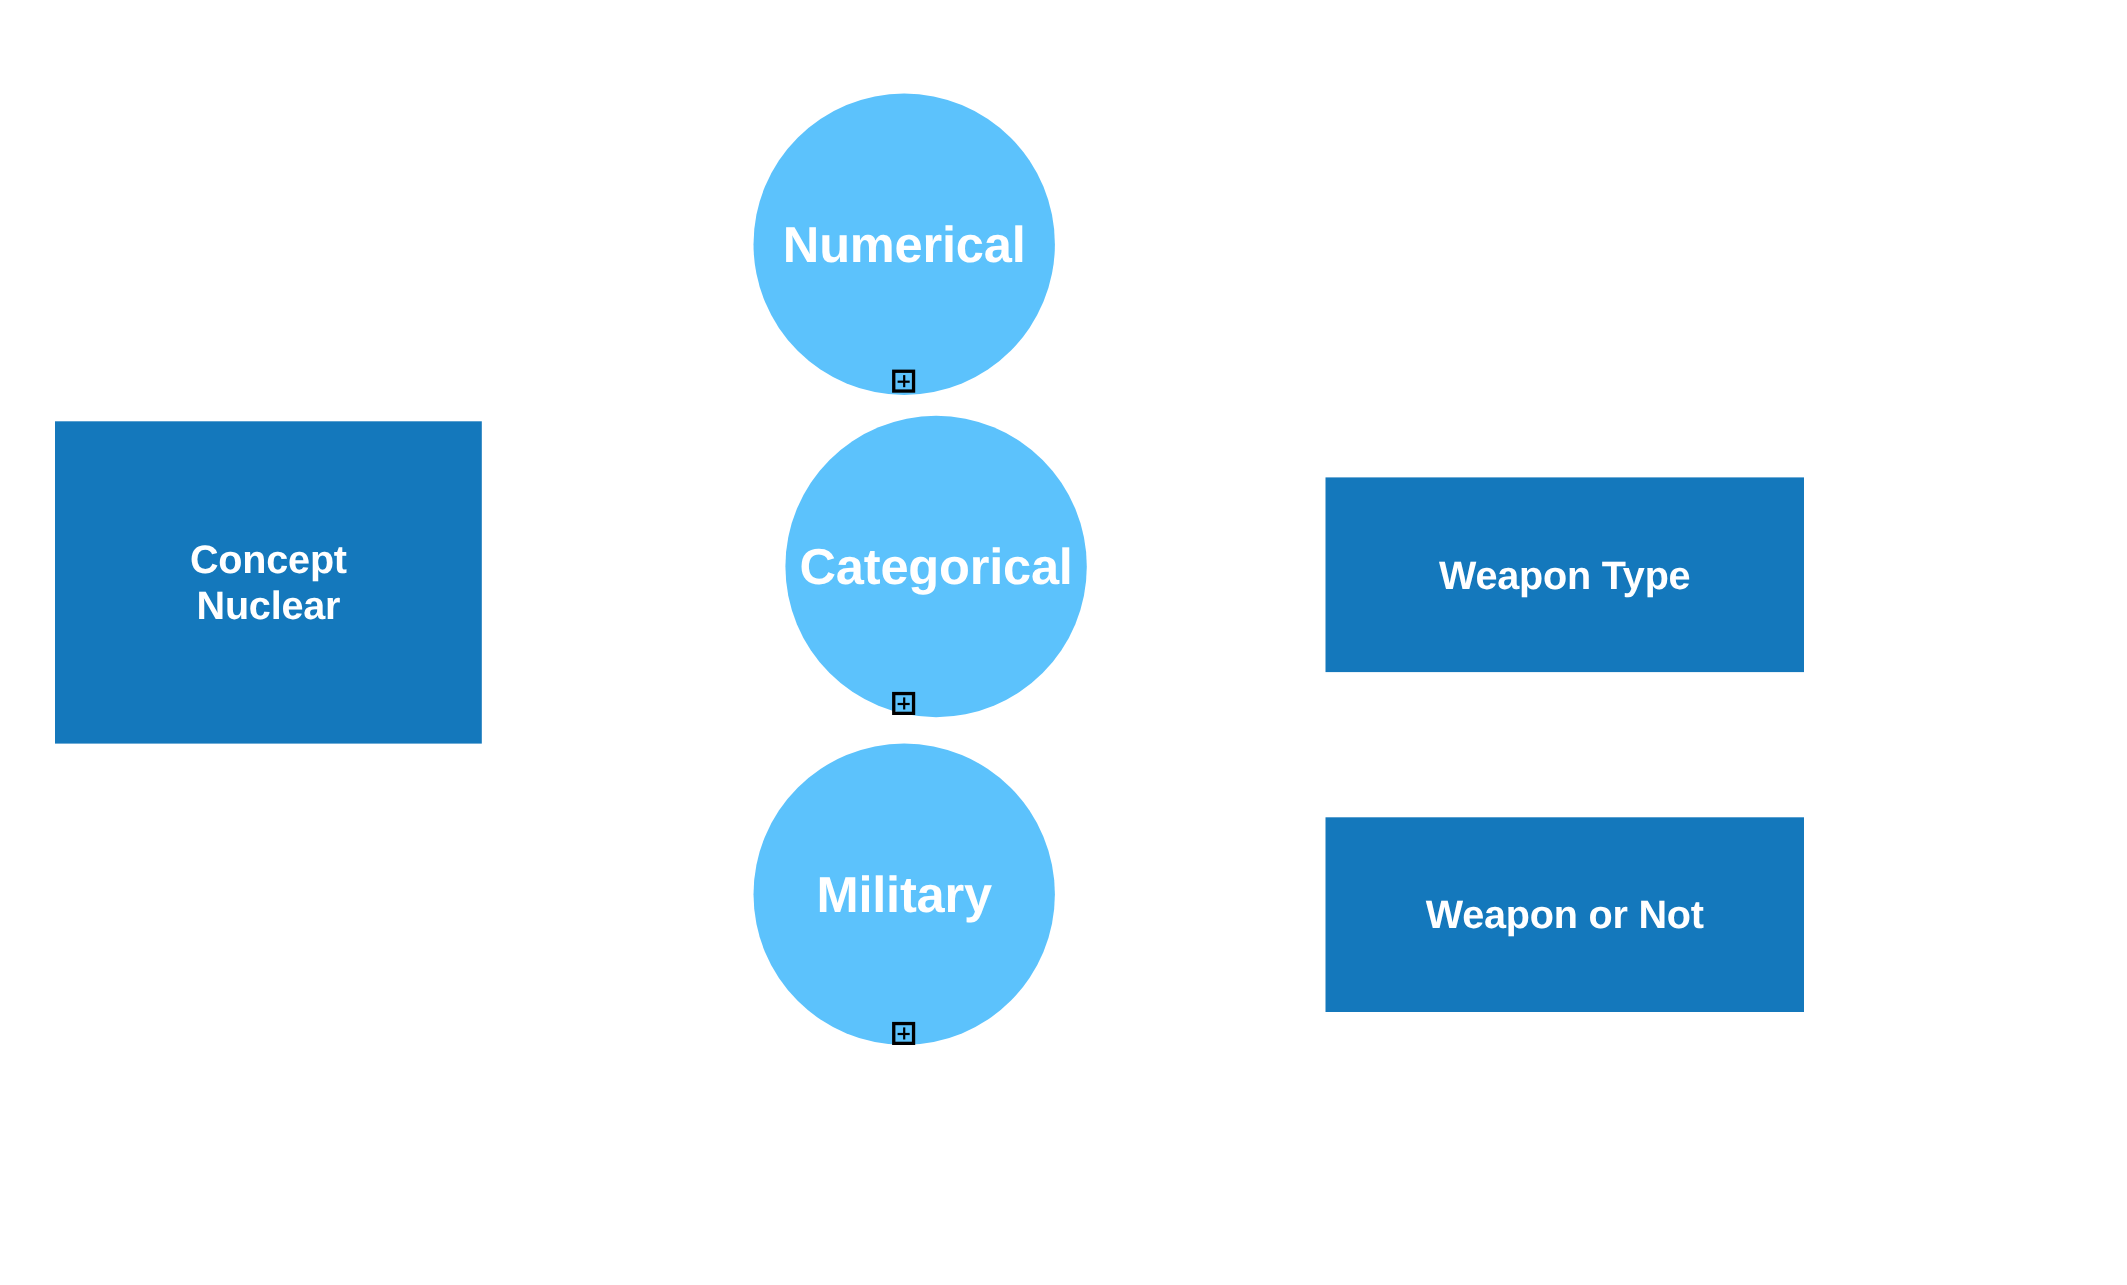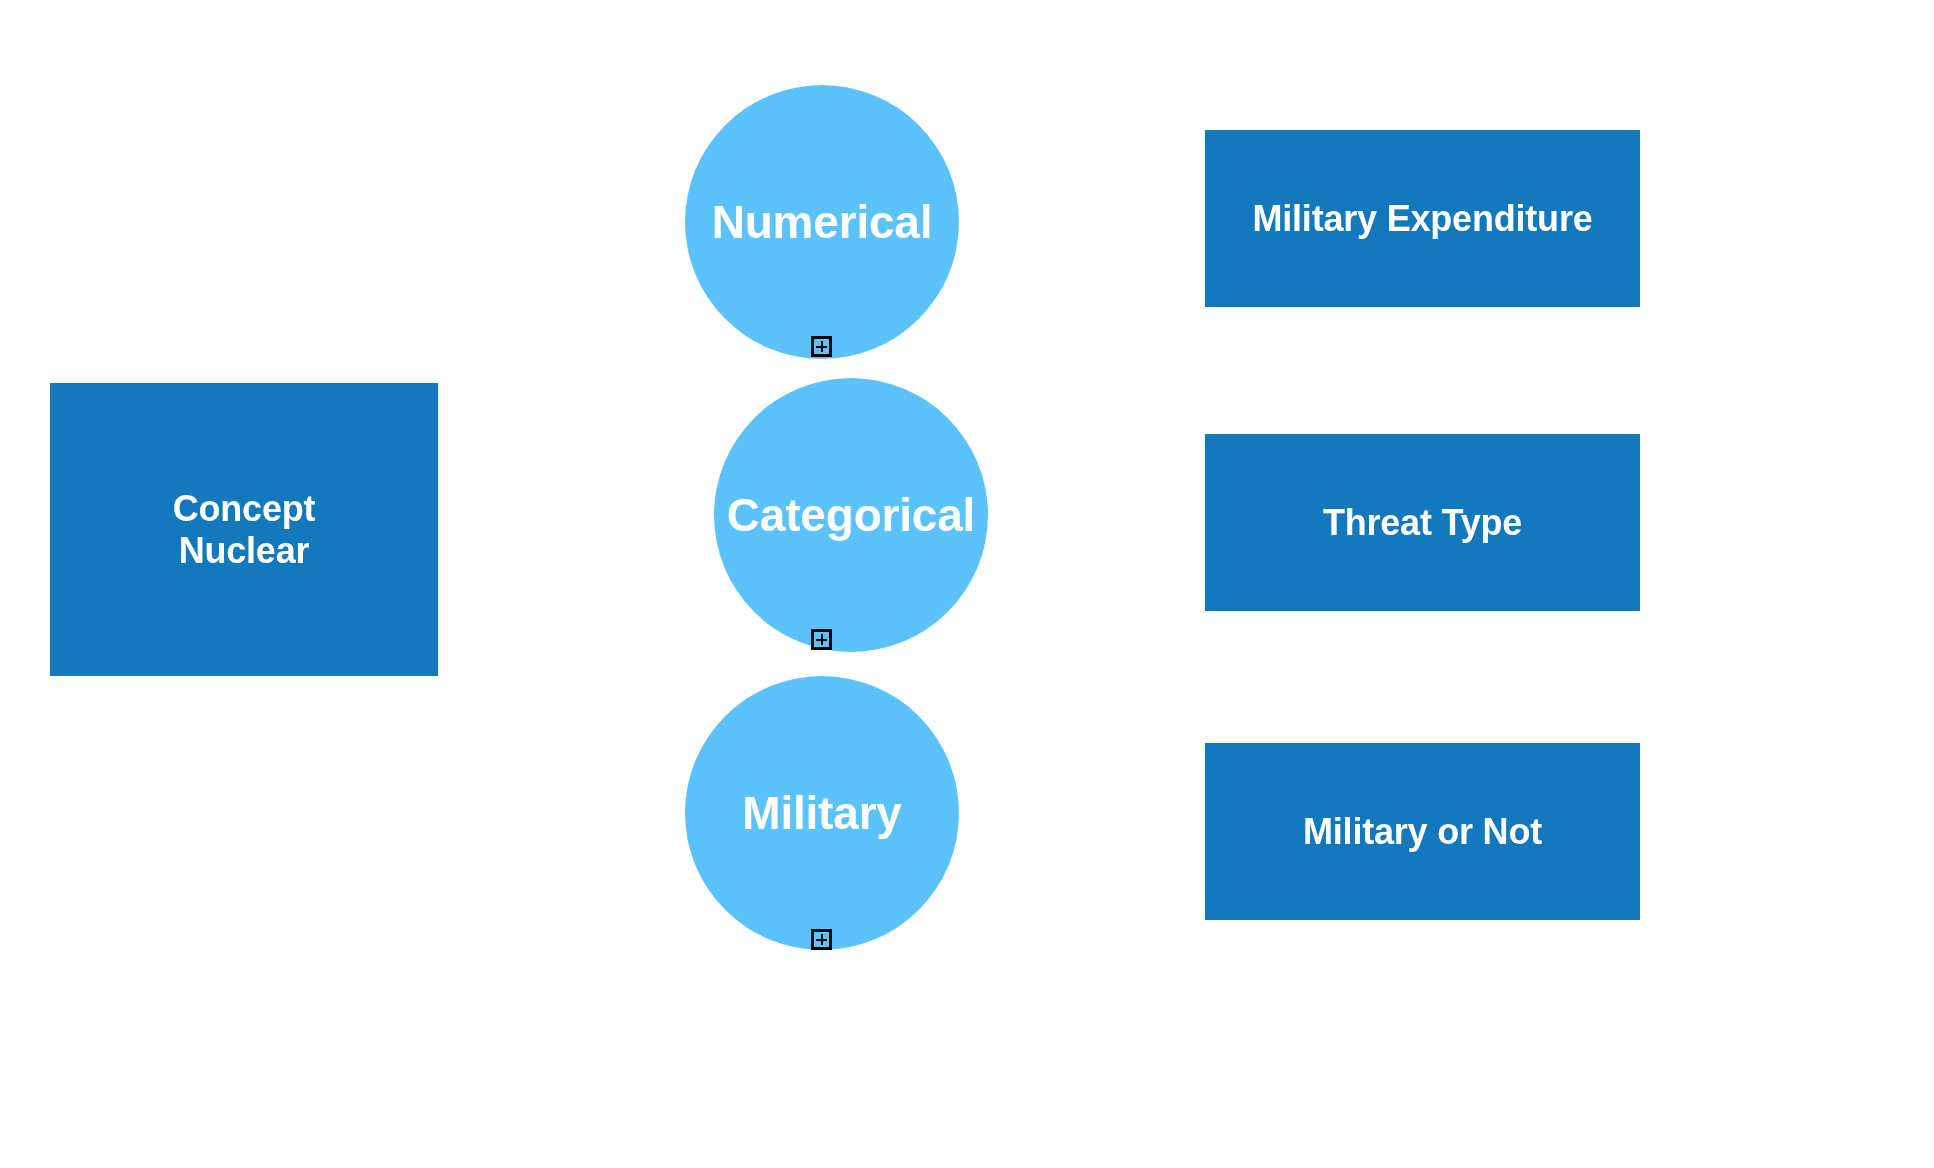--- a/index.html
+++ b/index.html
@@ -147,25 +147,22 @@
   <div class="node-circle" id="circle-categorical">
     <span class="circle-label">Categorical</span>
   </div>
   <div class="expand-handle" id="handle-categorical"></div>
 
   <div class="node-circle" id="circle-binomial">
     <span class="circle-label">Military</span>
   </div>
   <div class="expand-handle" id="handle-binomial"></div>
 
-  <div class="node-rect" id="attr-military">
-    <span class="rect-label">Military Expenditure</span>
-  </div>
 
   <div class="node-rect" id="attr-weapon">
-    <span class="rect-label">Threat Type</span>
+    <span class="rect-label">Weapon Type</span>
   </div>
 
   <div class="node-rect" id="attr-nuclear">
-    <span class="rect-label">Military or Not</span>
+    <span class="rect-label">Weapon or Not</span>
   </div>
 
 </div>
 
 </body></html>

